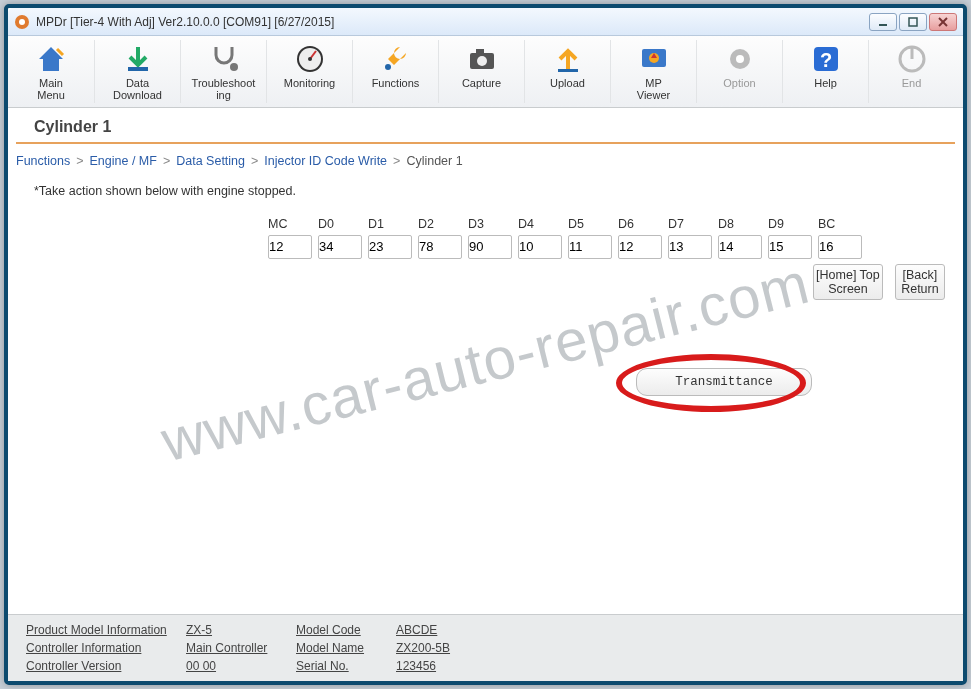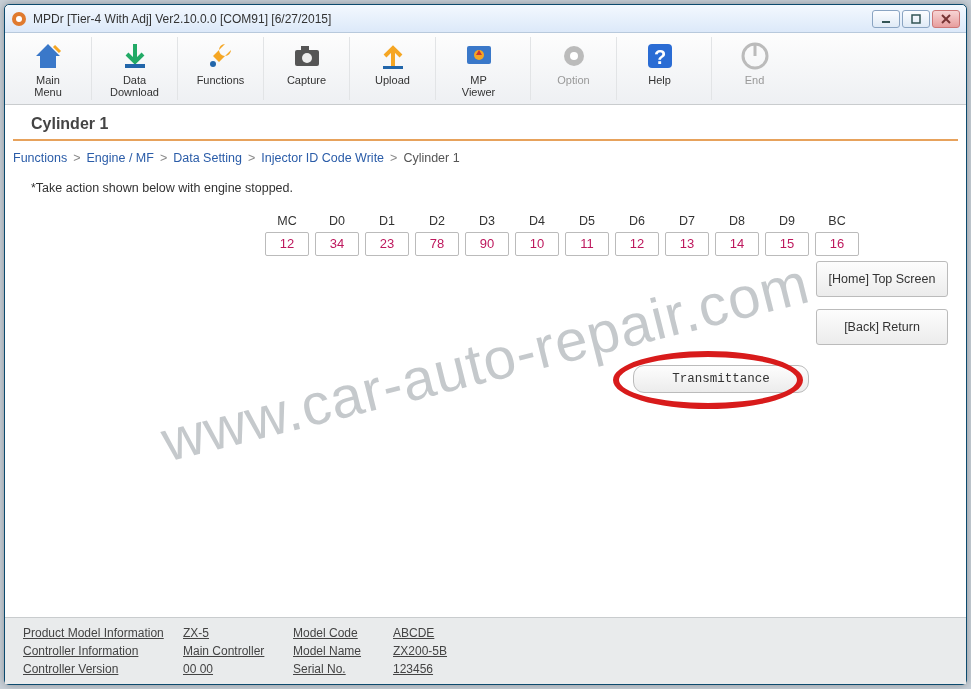--- a/index.html
+++ b/index.html
@@ -1,51 +1,51 @@
 <!DOCTYPE html>
 <html><head>
 <meta charset="utf-8">
 <style>
   * { box-sizing: border-box; margin: 0; padding: 0; font-family: "Segoe UI", Tahoma, sans-serif; }
   body { background: #c8d0d8; width: 971px; height: 689px; overflow: hidden; position: relative; }
 
-  .window { position: absolute; top: 4px; left: 4px; right: 4px; bottom: 4px; background: #fff; border: 1px solid #0c4a6e; border-radius: 5px; box-shadow: 0 0 8px rgba(0,0,0,0.3); display: flex; flex-direction: column; }
+  .window { position: absolute; top: 4px; left: 4px; right: 4px; bottom: 4px; background: #fff; border: 4px solid #0c4a6e; border-radius: 5px; box-shadow: 0 0 8px rgba(0,0,0,0.3); display: flex; flex-direction: column; }
 
   .titlebar { height: 28px; background: linear-gradient(#f3f8fe,#dce9f9); border-bottom: 1px solid #b8c9dc; display: flex; align-items: center; padding: 0 6px; font-size: 12px; color: #333; border-top-left-radius: 5px; border-top-right-radius: 5px; }
   .titlebar .app-icon { width: 16px; height: 16px; margin-right: 6px; }
   .titlebar .title-text { flex: 1; }
   .win-controls { display: flex; gap: 2px; }
   .win-btn { width: 28px; height: 18px; border: 1px solid #8aa4c2; border-radius: 3px; background: linear-gradient(#fcfdff,#dfeaf6); display:flex; align-items:center; justify-content:center; cursor:pointer; }
   .win-btn.close { background: linear-gradient(#f7d4d4,#e79e9e); border-color:#c77; }
   .win-btn svg { width:10px; height:10px; }
 
   .toolbar { display: flex; background: linear-gradient(#fdfdfd,#eef0f3); border-bottom: 1px solid #c9ccce; padding: 4px 0; }
   .tool-item { flex: 0 0 auto; width: 86px; text-align: center; font-size: 11px; color: #333; padding: 2px 0; cursor: pointer; border-left: 1px solid #e2e4e6; }
   .tool-item:first-child { border-left: none; text-align: center; }
   .tool-item .icon { height: 34px; display:flex; align-items:center; justify-content:center; margin-bottom:1px; }
   .tool-item .icon svg { width:32px; height:32px; }
-  .tool-item.disabled { color:#999;margin-left:9px; }
+  .tool-item.disabled { color:#999; }
 
   .content { flex: 1; position: relative; background: #fff; }
   .page-title { font-size: 16px; font-weight: 600; color: #444; padding: 10px 18px 6px; border-bottom: 2px solid #e7a25c; margin: 0 8px; }
   .breadcrumb { font-size: 12.5px; color: #555; padding: 10px 8px 14px; }
   .bc-sep { color:#888; margin: 0 6px; }
   .bc-link { color:#2a5ca8; cursor:pointer; }
 
   .instructions { font-size: 12.5px; color: #333; padding: 0 26px 6px; line-height: 1.5; }
 
   .data-row { display:flex; gap:6px; margin: 10px 0 0 260px; }
-  .data-col { width: 44px; text-align:center; }
+  .data-col { width: 44px; text-align:left; }
   .data-col .hdr { font-size: 12.5px; color:#333; margin-bottom:4px; }
-  .data-col .cell { border:1px solid #bbb; background:#fff; height:24px; line-height:22px; font-size:13px; color:#be185d; border-radius:2px; }
+  .data-col .cell { border:1px solid #bbb; background:#fff; height:24px; line-height:22px; font-size:13px; color:#000000; border-radius:2px; }
 
   .transmit-btn { position:absolute; top:260px; left:628px; width:176px; height:28px; border:1px solid #bbb; border-radius:11px; background:linear-gradient(#fdfdfd,#ececec); font-size:12.5px; color:#333; cursor:pointer;font-family:Liberation Mono, monospace; }
   .transmit-highlight { position:absolute; top:246px; left:608px; width:190px; height:58px; border:6px solid #d81b1b; border-radius:50%; pointer-events:none; }
 
-  .side-buttons { position:absolute; top:156px; right:18px; width:132px; display:flex; flex-direction:column; gap:12px; }
+  .side-buttons { position:absolute; top:156px; right:18px; width:132px; display:flex; flex-direction:row; gap:12px; }
   .side-btn { height:36px; border:1px solid #bbb; border-radius:3px; background:linear-gradient(#fdfdfd,#ececec); font-size:12.5px; color:#333; cursor:pointer; }
 
   .footer { background:#e9ebec; border-top:1px solid #c9ccce; padding:8px 18px; font-size:12px; color:#444;text-decoration:underline; }
   .footer-grid { display:grid; grid-template-columns: 160px 110px 100px 1fr; row-gap:4px; }
 
   .watermark { position:absolute; top:0; left:0; width:100%; height:100%; pointer-events:none; display:flex; align-items:center; justify-content:center; }
   .watermark span { font-size:58px; color:rgba(90,100,110,0.35); transform: rotate(-14deg); letter-spacing:1px; white-space:nowrap; font-weight:400; }
 </style>
 </head>
 <body>
@@ -91,20 +91,40 @@
         <div>Main <br>Menu</div>
       </div>
       <div class="tool-item">
         <div class="icon">
           <svg viewBox="0 0 32 32">
             <path d="M16 4 L16 20 M8 14 L16 22 L24 14" stroke="#2a6" stroke-width="4" fill="none"></path>
             <rect x="6" y="24" width="20" height="4" fill="#26a"></rect>
           </svg>
         </div>
         <div>Data<br>Download</div>
+      </div>
+      <div class="tool-item">
+        <div class="icon">
+          <svg viewBox="0 0 32 32">
+            <path d="M8 4 v8 a8 8 0 0 0 16 0 v-8" stroke="#777" stroke-width="3" fill="none"></path>
+            <circle cx="26" cy="24" r="4" fill="#777"></circle>
+          </svg>
+        </div>
+        <div>Troubleshoot<br>ing</div>
+      </div>
+      <div class="tool-item">
+        <div class="icon">
+          <svg viewBox="0 0 32 32">
+            <circle cx="16" cy="16" r="13" fill="#333"></circle>
+            <circle cx="16" cy="16" r="11" fill="#eee"></circle>
+            <path d="M16 16 L22 8" stroke="#c33" stroke-width="2"></path>
+            <circle cx="16" cy="16" r="2" fill="#333"></circle>
+          </svg>
+        </div>
+        <div>Monitoring</div>
       </div>
       <div class="tool-item">
         <div class="icon">
           <svg viewBox="0 0 32 32">
             <path d="M20 4 a6 6 0 1 0 6 6 L14 22 l-6-6 Z" fill="#f5a623"></path>
             <circle cx="8" cy="24" r="3" fill="#26a"></circle>
           </svg>
         </div>
         <div>Functions</div>
       </div>

